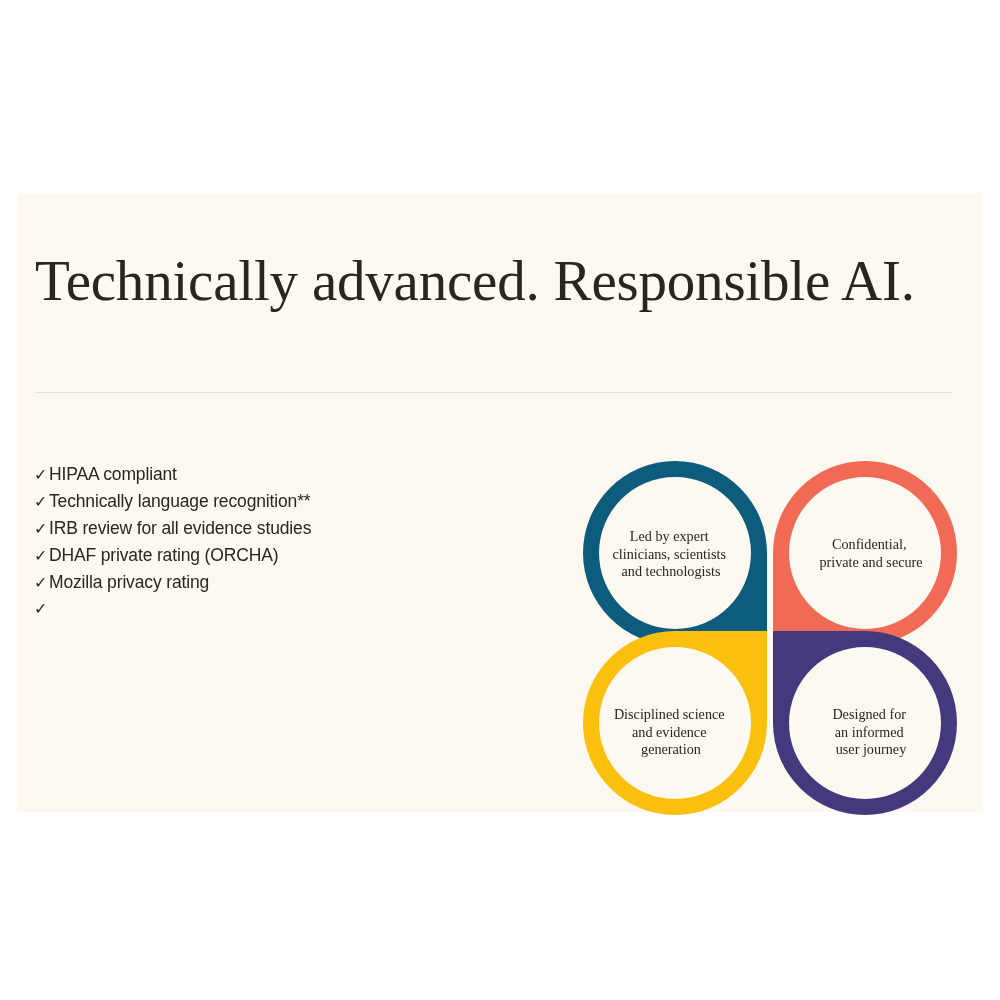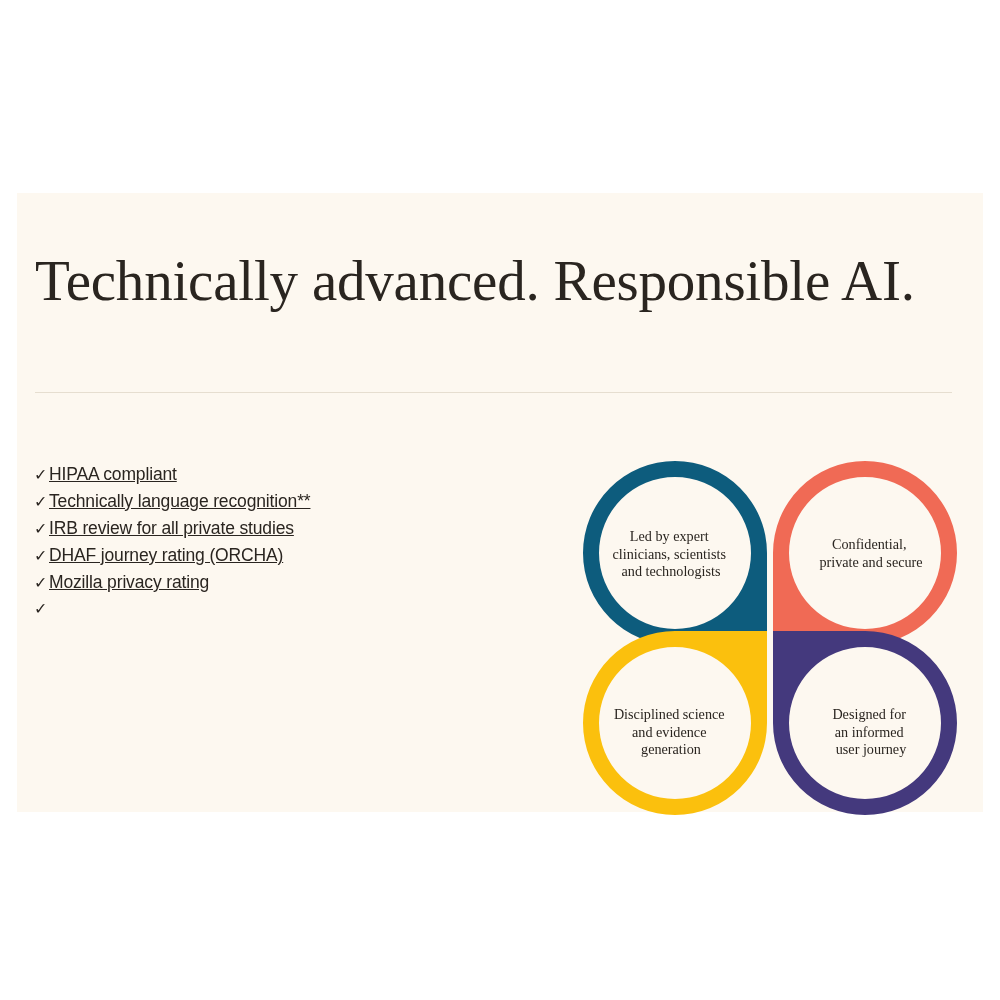--- a/index.html
+++ b/index.html
@@ -68,21 +68,20 @@
     letter-spacing: -0.15px;
   }
   .check-mark {
     flex: 0 0 auto;
     width: 15px;
     font-size: 16px;
     color: #2A2520;
   }
   .check-text {
     flex: 0 1 auto;
-    text-decoration: underline;
   }
 
   
   .diagram {
     position: absolute;
     left: 553px;
     top: 255px;
     width: 400px;
     height: 380px;
     text-decoration: underline;
@@ -112,25 +111,25 @@
     <div class="check-item">
       <span class="check-mark">✓</span>
       <span class="check-text">HIPAA compliant</span>
     </div>
     <div class="check-item">
       <span class="check-mark">✓</span>
       <span class="check-text">Technically language recognition**</span>
     </div>
     <div class="check-item">
       <span class="check-mark">✓</span>
-      <span class="check-text">IRB review for all private studies</span>
-    </div>
-    <div class="check-item">
-      <span class="check-mark">✓</span>
-      <span class="check-text">DHAF journey rating (ORCHA)</span>
+      <span class="check-text">IRB review for all evidence studies</span>
+    </div>
+    <div class="check-item">
+      <span class="check-mark">✓</span>
+      <span class="check-text">DHAF private rating (ORCHA)</span>
     </div>
     <div class="check-item">
       <span class="check-mark">✓</span>
       <span class="check-text">Mozilla privacy rating</span>
     </div>
     <div class="check-item">
       <span class="check-mark">✓</span>
     </div>
   </div>
 

